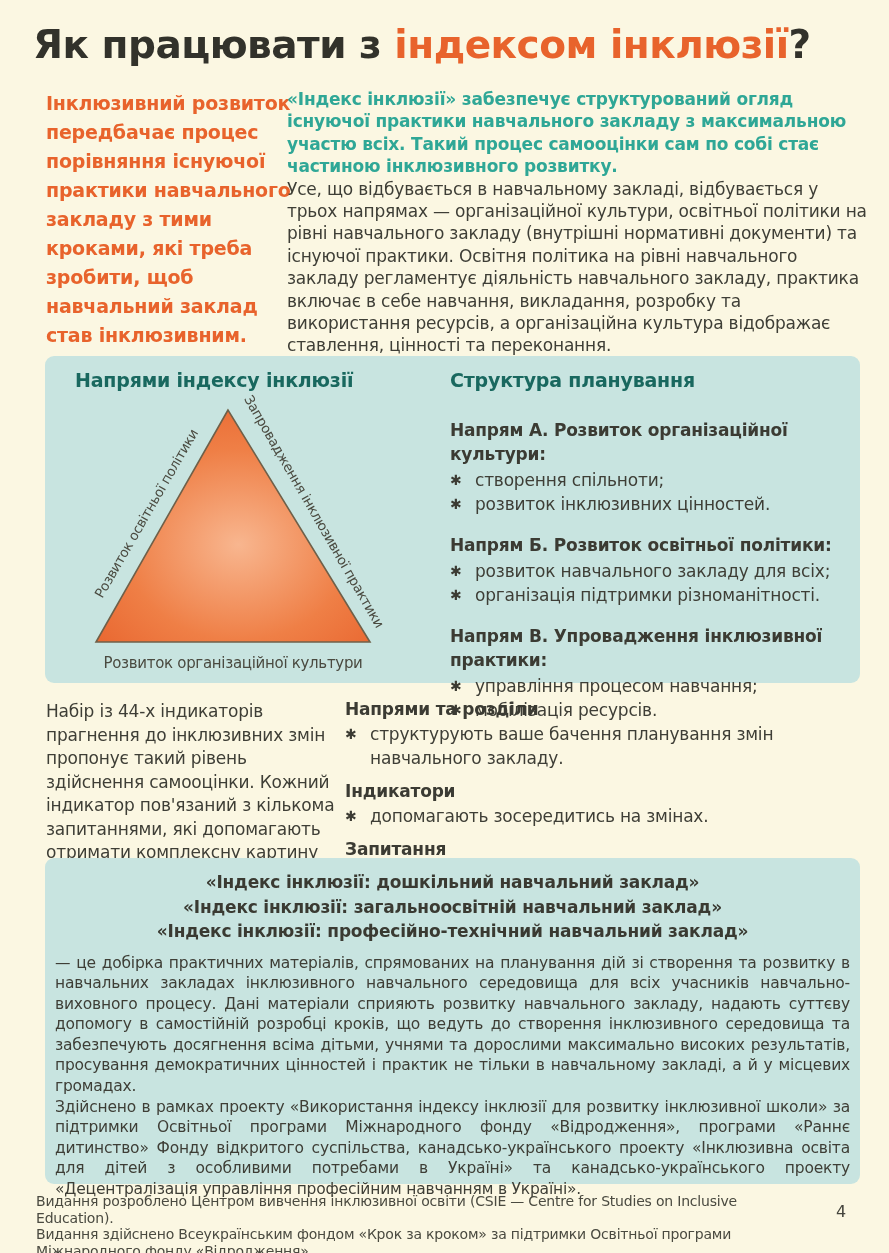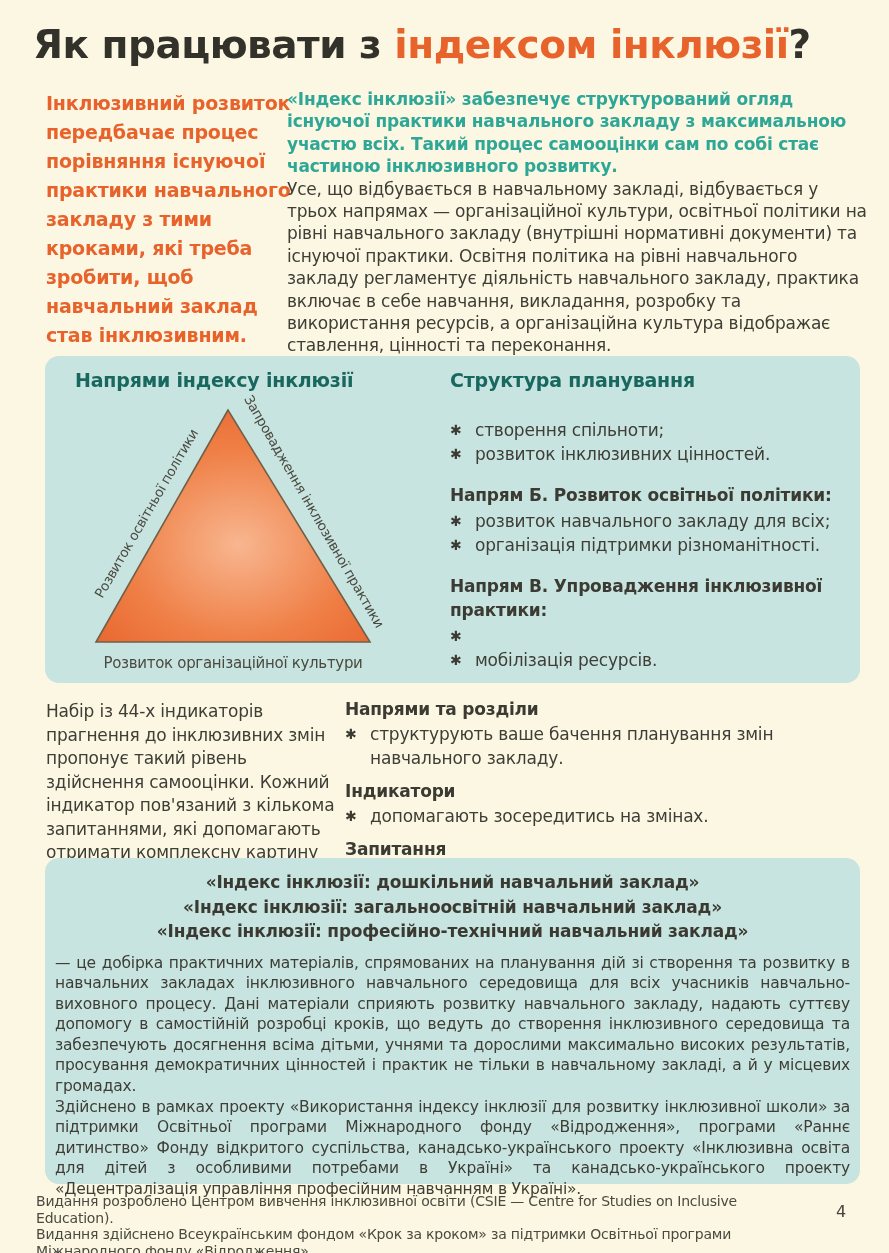--- a/index.html
+++ b/index.html
@@ -23,21 +23,21 @@
     position:absolute;left:46px;top:89px;width:245px;
     font-size:19px;line-height:29px;font-weight:bold;color:#E8632C;
   }
   .intro-right{
     position:absolute;left:287px;top:88px;width:580px;
     font-size:17px;line-height:22.4px;
   }
   .intro-right .lead{color:#2FA796;font-weight:bold;}
   .box{
     position:absolute;left:45px;width:815px;
-    background:#C8E4E0;border-radius:14px;box-sizing:border-box;
+    background:#C8E4E0;border-radius:9px;box-sizing:border-box;
   }
   .box1{top:356px;height:327px;}
   .box-h{
     position:absolute;margin:0;top:13px;
     font-size:19px;font-weight:bold;color:#19685F;
   }
   .box-h.lefth{left:30px;}
   .box-h.righth{left:405px;}
   .diagram{position:absolute;left:28px;top:50px;width:330px;height:275px;}
   .tri-svg{position:absolute;left:0;top:0;}
@@ -108,20 +108,21 @@
         </defs>
         <polygon points="155,4 23,236 297,236" fill="url(#triGrad)" stroke="#6F6049" stroke-width="1.6"></polygon>
       </svg>
       <div class="tlabel tleft">Розвиток освітньої політики</div>
       <div class="tlabel tright">Запровадження інклюзивної практики</div>
       <div class="tlabel tbottom">Розвиток організаційної культури</div>
     </div>
 
     <div class="plan">
       <div class="sec">
+        <div class="sec-h">Напрям А. Розвиток організаційної культури:</div>
         <div class="li">
             <span class="bullet">✱</span>
             <span>створення спільноти;</span>
           </div>
         <div class="li">
             <span class="bullet">✱</span>
             <span>розвиток інклюзивних цінностей.</span>
           </div>
       </div>
       <div class="sec">
@@ -132,20 +133,21 @@
           </div>
         <div class="li">
             <span class="bullet">✱</span>
             <span>організація підтримки різноманітності.</span>
           </div>
       </div>
       <div class="sec">
         <div class="sec-h">Напрям В. Упровадження інклюзивної практики:</div>
         <div class="li">
             <span class="bullet">✱</span>
+            <span>управління процесом навчання;</span>
           </div>
         <div class="li">
             <span class="bullet">✱</span>
             <span>мобілізація ресурсів.</span>
           </div>
       </div>
     </div>
   </section>
 
   <div class="mid-left">Набір із 44-х індикаторів прагнення до інклюзивних змін пропонує такий рівень здійснення самооцінки. Кожний індикатор пов'язаний з кількома запитаннями, які допомагають отримати комплексну картину навчального закладу.</div>

